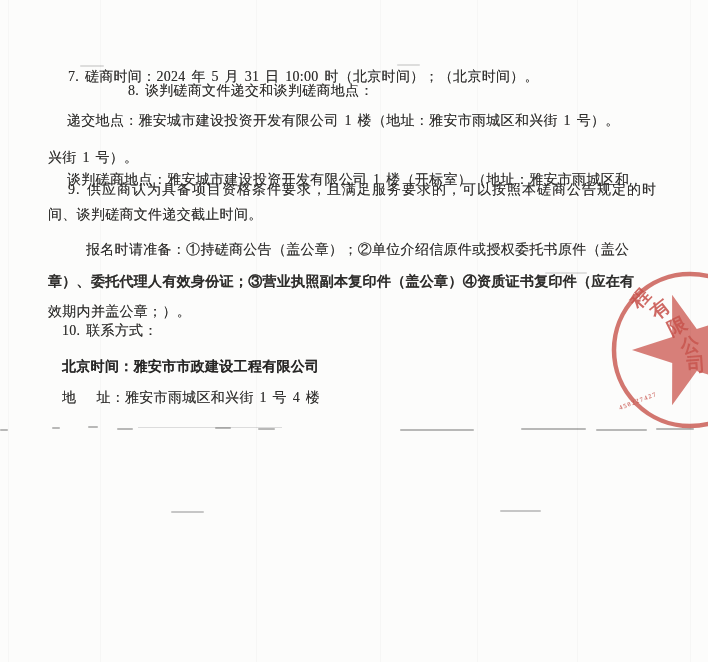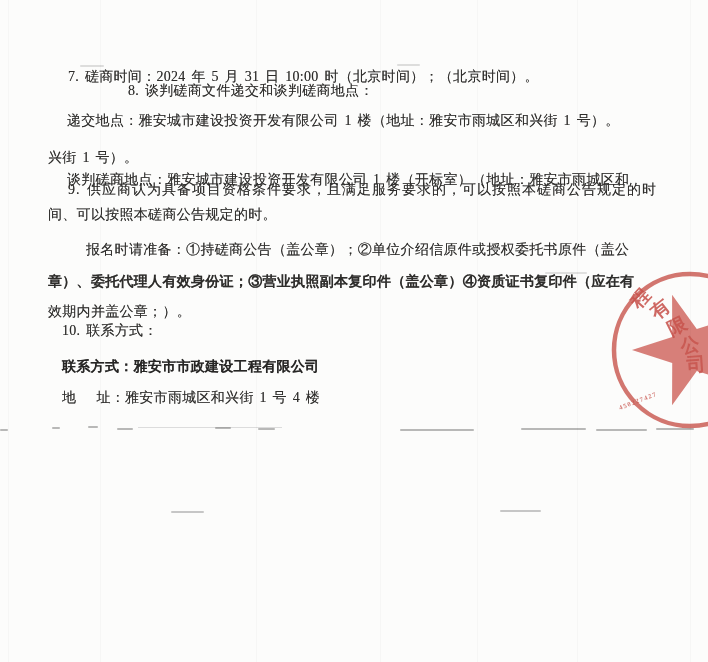--- a/index.html
+++ b/index.html
@@ -91,26 +91,26 @@
 <body>
 
 <div class="page">
 
   <div class="dl ln1">7. 磋商时间：2024 年 5 月 31 日 10:00 时（北京时间）；（北京时间）。</div>
   <div class="dl ln2">8. 谈判磋商文件递交和谈判磋商地点：</div>
   <div class="dl ln3">递交地点：雅安城市建设投资开发有限公司 1 楼（地址：雅安市雨城区和兴街 1 号）。</div>
   <div class="dl ln4">谈判磋商地点：雅安城市建设投资开发有限公司 1 楼（开标室）（地址：雅安市雨城区和</div>
   <div class="dl ln5">兴街 1 号）。</div>
   <div class="dl ln6">9. 供应商认为具备项目资格条件要求，且满足服务要求的，可以按照本磋商公告规定的时</div>
-  <div class="dl ln7">间、可以按照本磋商公告规定的时。</div>
+  <div class="dl ln7">间、谈判磋商文件递交截止时间。</div>
   <div class="dl ln8">报名时请准备：①持磋商公告（盖公章）；②单位介绍信原件或授权委托书原件（盖公</div>
   <div class="dl ln9">章）、委托代理人有效身份证；③营业执照副本复印件（盖公章）④资质证书复印件（应在有</div>
   <div class="dl ln10">效期内并盖公章；）。</div>
   <div class="dl ln11">10. 联系方式：</div>
-  <div class="dl ln12">联系方式：雅安市市政建设工程有限公司</div>
+  <div class="dl ln12">北京时间：雅安市市政建设工程有限公司</div>
   <div class="dl ln13">地　 址：雅安市雨城区和兴街 1 号 4 楼</div>
 
   <div>
     <div class="art fold  f1"></div>
     <div class="art fold  f2"></div>
     <div class="art fold  f3"></div>
     <div class="art fold  f4"></div>
     <div class="art fold  f5"></div>
     <div class="art fold  f6"></div>
     <div class="art fold  f7"></div>

